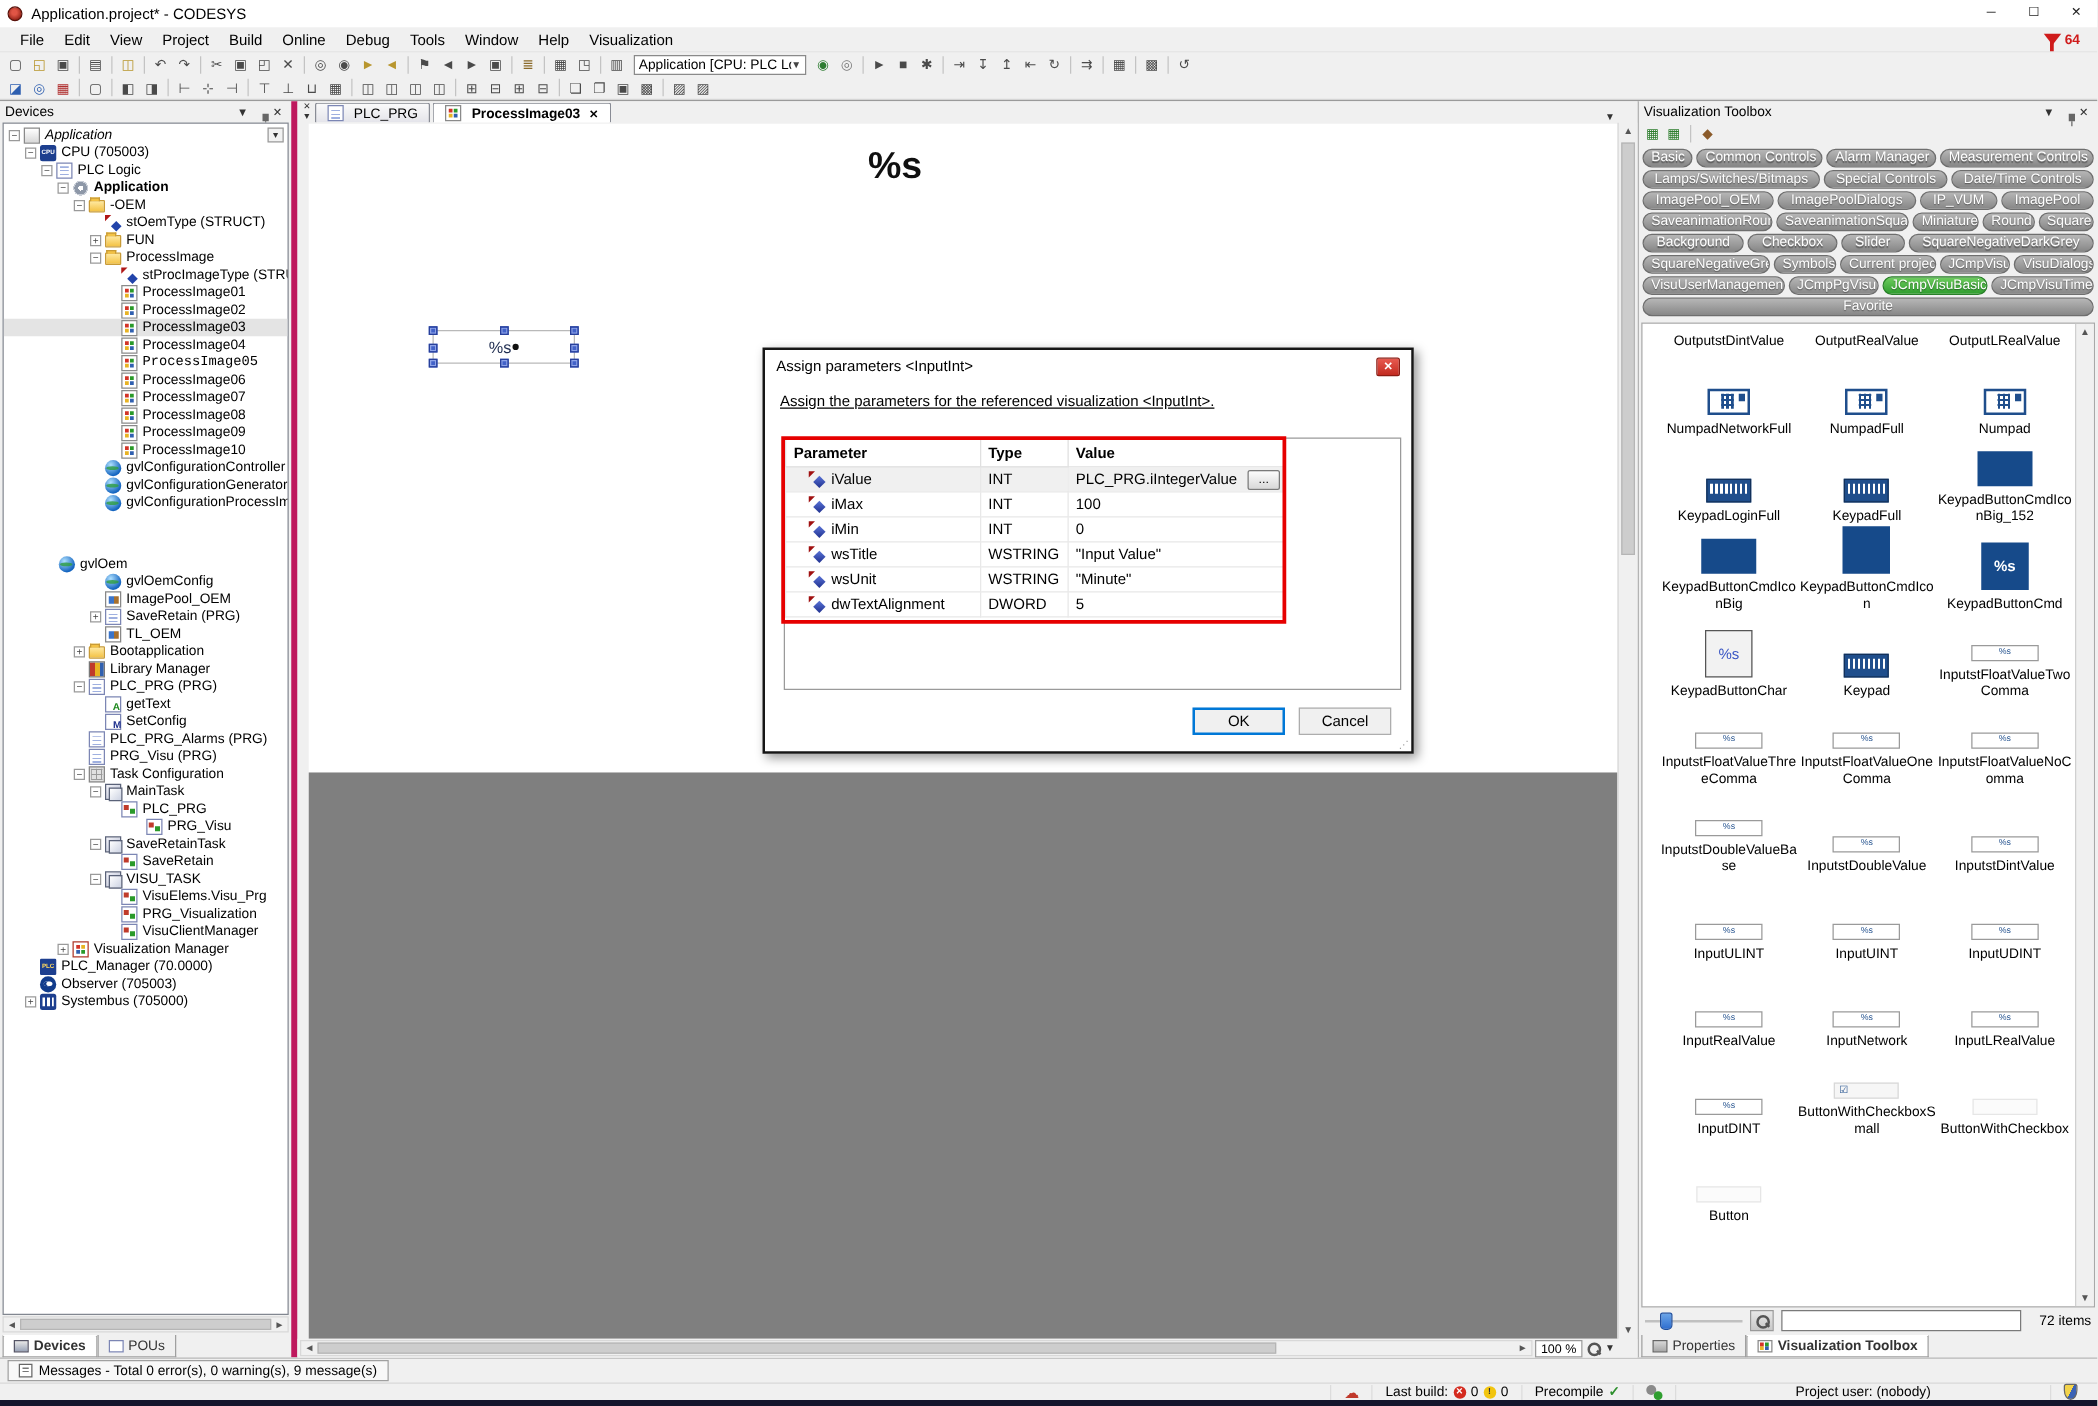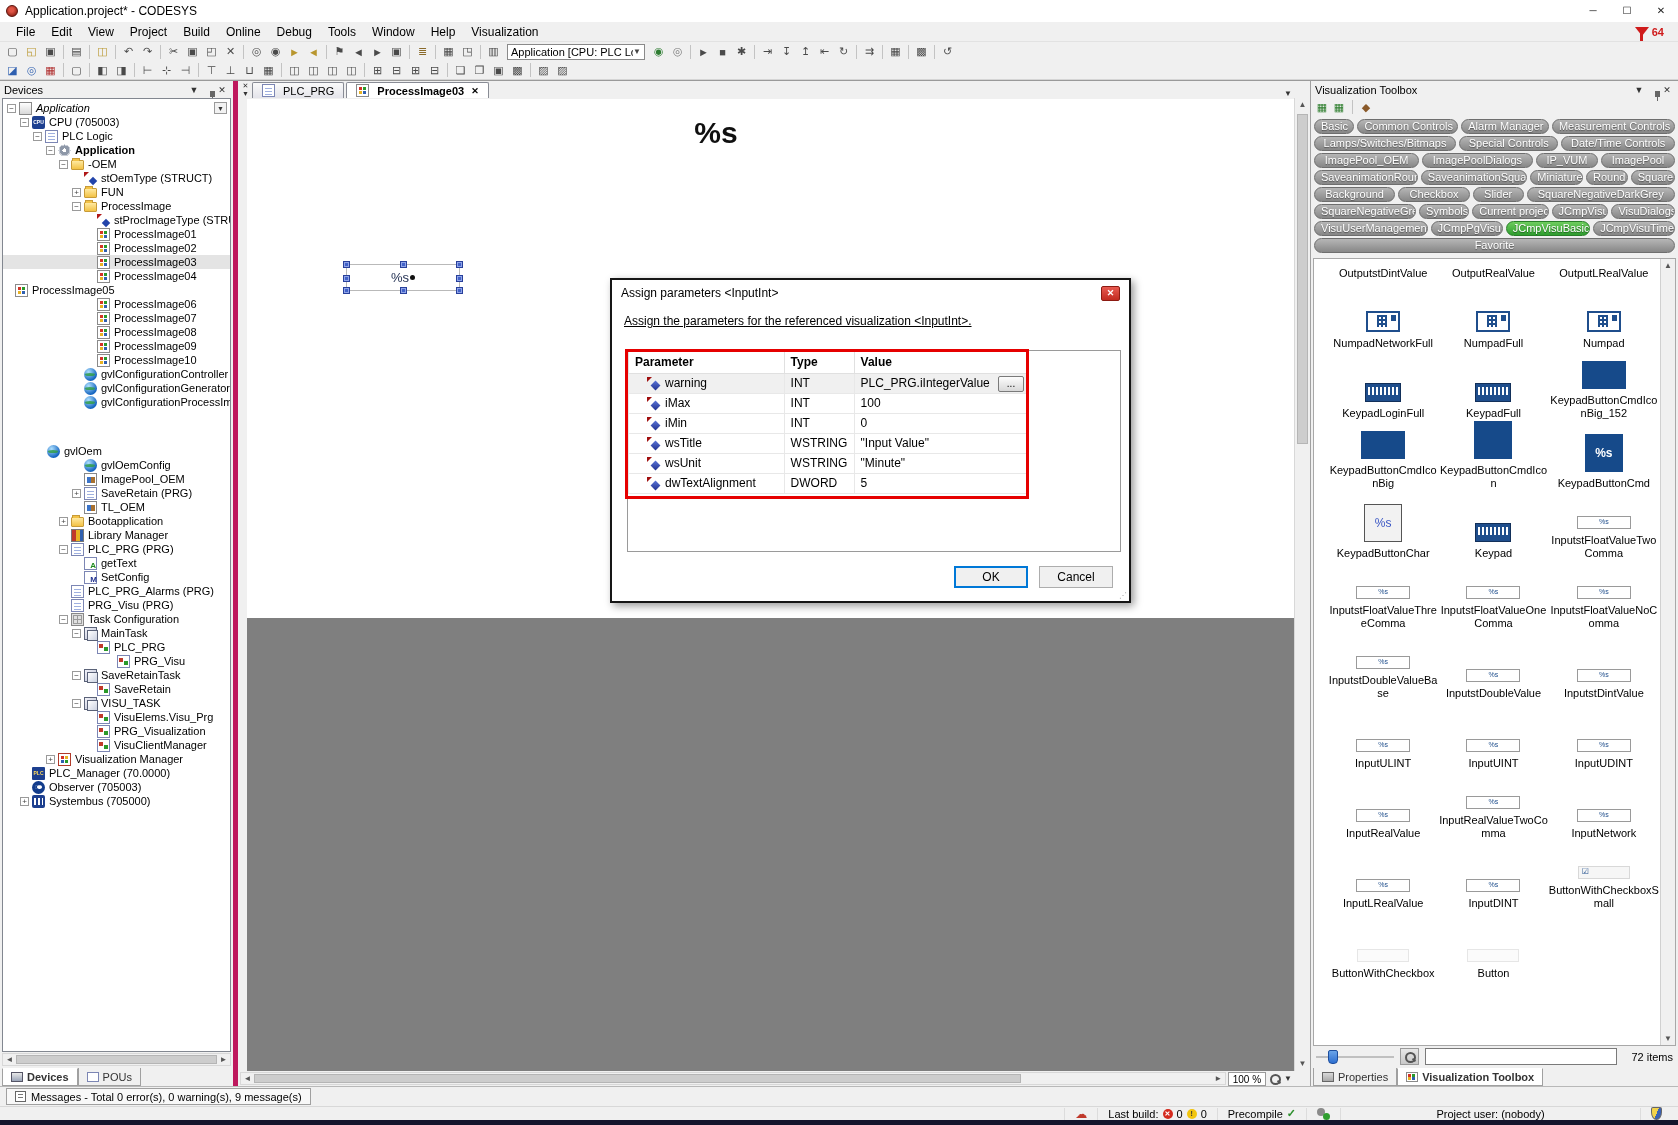--- a/index.html
+++ b/index.html
@@ -534,21 +534,21 @@
           <div class="trow sel" style="padding-left: 82px;">
             <span class="tspace"></span>
             <span class="ti ti-visu"></span>
             <span class="tlabel">ProcessImage03</span>
           </div>
           <div class="trow" style="padding-left: 82px;">
             <span class="tspace"></span>
             <span class="ti ti-visu"></span>
             <span class="tlabel">ProcessImage04</span>
           </div>
-          <div class="trow" style="">
+          <div class="trow" style="padding-left: 82px; font-family: Liberation Mono, monospace;">
             <span class="tspace"></span>
             <span class="ti ti-visu"></span>
             <span class="tlabel">ProcessImage05</span>
           </div>
           <div class="trow" style="padding-left: 82px;">
             <span class="tspace"></span>
             <span class="ti ti-visu"></span>
             <span class="tlabel">ProcessImage06</span>
           </div>
           <div class="trow" style="padding-left: 82px;">
@@ -788,21 +788,21 @@
                     <th class="c-param">Parameter</th>
                     <th class="c-type">Type</th>
                     <th class="c-value">Value</th>
                   </tr>
                 </thead>
               <tbody id="ptable-body">
                   <tr class="shade">
                     <td class="c-param">
                       <span class="pcell">
                         <span class="param-ico"></span>
-                        <span>warning</span>
+                        <span>iValue</span>
                       </span>
                     </td>
                     <td class="c-type">INT</td>
                     <td class="c-value">PLC_PRG.iIntegerValue<span class="browse-btn">...</span></td>
                   </tr>
                   <tr>
                     <td class="c-param">
                       <span class="pcell">
                         <span class="param-ico"></span>
                         <span>iMax</span>
@@ -1078,26 +1078,20 @@
             <div class="tb-cell">
               <div class="ico-wrap">
                 <div class="ic-input-bar">%s</div>
               </div>
               <div class="lbl">InputRealValue</div>
             </div>
             <div class="tb-cell">
               <div class="ico-wrap">
                 <div class="ic-input-bar">%s</div>
               </div>
-              <div class="lbl">InputRealValueTwoComma</div>
-            </div>
-            <div class="tb-cell">
-              <div class="ico-wrap">
-                <div class="ic-input-bar">%s</div>
-              </div>
               <div class="lbl">InputNetwork</div>
             </div>
             <div class="tb-cell">
               <div class="ico-wrap">
                 <div class="ic-input-bar">%s</div>
               </div>
               <div class="lbl">InputLRealValue</div>
             </div>
             <div class="tb-cell">
               <div class="ico-wrap">

